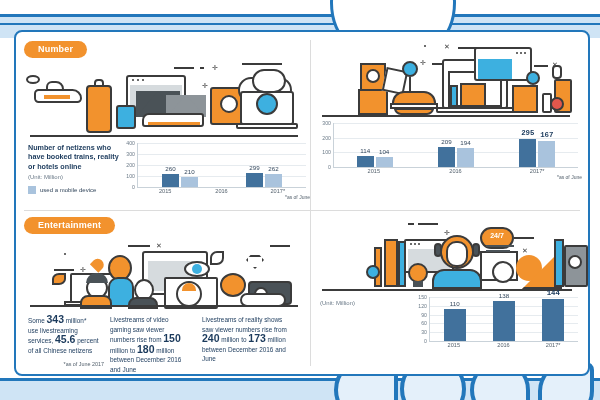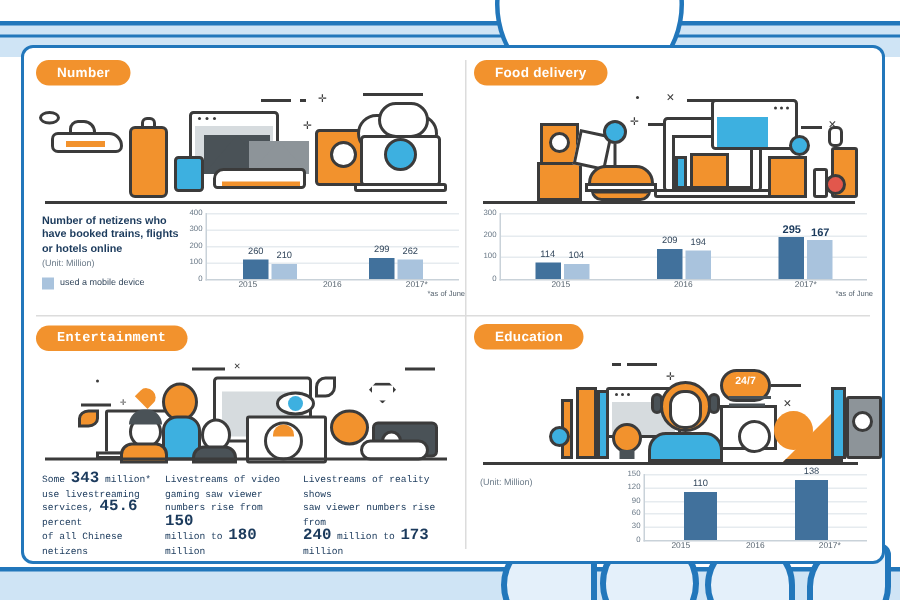--- a/index.html
+++ b/index.html
@@ -25,21 +25,21 @@
         background:#ffffff;border:2px solid #2277bb;border-radius:8px;overflow:hidden;}
   .cardinner{position:absolute;left:0;top:0;width:572px;height:342px;}
 
   .vdiv{position:absolute;left:294px;top:8px;width:1px;height:326px;background:#dcdcdc;}
   .hdiv{position:absolute;left:8px;top:178px;width:556px;height:1px;background:#dcdcdc;}
 
   
   .quad{position:absolute;}
   .q1{left:8px;top:6px;width:284px;height:170px;}
   .q2{left:300px;top:6px;width:264px;height:170px;}
-  .q3{left:8px;top:182px;width:284px;height:156px;font-family:Liberation Mono, monospace;}
+  .q3{left:8px;top:182px;width:284px;height:156px;}
   .q4{left:300px;top:182px;width:264px;height:156px;}
 
   .badge{display:inline-block;background:#f2922d;color:#ffffff;border-radius:11px;
          padding:3px 14px 4px 14px;font-size:9px;font-weight:bold;letter-spacing:.2px;}
 
   
   .illus{position:relative;width:100%;height:78px;margin-top:3px;}
   .ground{position:absolute;left:6px;bottom:2px;height:2px;background:#3b3b3b;}
 
   .shape{position:absolute;}
@@ -72,21 +72,21 @@
   .plot{position:absolute;left:17px;right:2px;top:0;height:44px;
         border-left:1px solid #c9d2d9;border-bottom:1px solid #c9d2d9;}
   .grid{position:absolute;left:0;right:0;height:1px;background:#e6ebef;}
   .groups{position:absolute;left:0;right:0;bottom:0;top:0;display:flex;}
   .grp{flex:1;display:flex;align-items:flex-end;justify-content:center;gap:2px;position:relative;}
   .bar{width:17px;position:relative;}
   .bar.d{background:#41719c;}
   .bar.l{background:#a9c3dd;}
   .bval{position:absolute;left:50%;transform:translateX(-50%);top:-9px;
         font-size:6.2px;color:#33475c;white-space:nowrap;}
-  .bval.big{font-size:7.4px;font-weight:bold;color:#1b3a5c;top:-10px;}
+  .bval.big{font-size:7.4px;font-weight:bold;color:#1b3a5c;top:-10px;font-family:Liberation Mono, monospace;}
   .xlab{position:absolute;left:17px;right:2px;top:45px;display:flex;}
   .xl{flex:1;text-align:center;font-size:5.6px;color:#55626e;}
   .asof{position:absolute;right:-2px;top:51px;font-size:5px;color:#55626e;}
 
   
   .etxt{display:flex;gap:6px;margin-top:6px;padding-left:4px;}
   .ecol{flex:1;font-size:6.4px;color:#1b3a5c;line-height:9.6px;}
   .big{font-size:10.5px;font-weight:bold;color:#1b3a5c;}
   .note{font-size:5.4px;color:#55626e;margin-top:5px;text-align:right;}
 
@@ -162,21 +162,21 @@
           <div class="shape ol wh" style="left:228px;top:8px;width:34px;height:24px;border-radius:14px;"></div>
           <div class="shape ol wh" style="left:216px;top:30px;width:54px;height:34px;border-radius:3px;"></div>
           <div class="shape ol circ" style="left:232px;top:32px;width:22px;height:22px;background:#3db0e0;"></div>
           <div class="shape ol wh" style="left:212px;top:62px;width:62px;height:6px;border-radius:2px;"></div>
 
           <div class="ground" style="width:268px;"></div>
         </div>
 
         <div class="datarow">
           <div class="caption">
-            <div class="cap-t">Number of netizens who have booked trains, flights or hotels online</div>
+            <div class="cap-t">Number of netizens who have booked trains, reality or hotels online</div>
             <div class="cap-u">(Unit: Million)</div>
             <div class="legend">
               <span class="sw"></span>
               <span class="lt">used a mobile device</span>
             </div>
           </div>
 
           <div class="chart">
             <div class="yaxis">
               <div class="ytick" style="top:0%">400</div>
@@ -213,21 +213,20 @@
               <div class="xl">2015</div>
               <div class="xl">2016</div>
               <div class="xl">2017*</div>
             </div>
             <div class="asof">*as of June</div>
           </div>
         </div>
       </div>
 
       <div class="quad q2">
-        <div class="badge">Food delivery</div>
 
         <div class="illus">
           <div class="dot" style="left:108px;top:4px;"></div>
           <div class="xmk" style="left:128px;top:2px;">✕</div>
           <div class="dash" style="left:142px;top:6px;width:44px;"></div>
           <div class="xmk" style="left:104px;top:18px;">✛</div>
           <div class="dash" style="left:116px;top:22px;width:14px;"></div>
           <div class="xmk" style="left:208px;top:20px;">✛</div>
           <div class="dash" style="left:218px;top:24px;width:14px;"></div>
           <div class="xmk" style="left:236px;top:20px;">✕</div>
@@ -389,21 +388,20 @@
             <span>Livestreams of reality shows</span><br>
             <span>saw viewer numbers rise from</span><br>
             <span class="big">240</span><span> million to </span><span class="big">173</span><span> million</span><br>
             <span>between December 2016 and</span><br>
             <span>June</span>
           </div>
         </div>
       </div>
 
       <div class="quad q4">
-        <div class="badge">Education</div>
 
         <div class="illus" style="height:76px;">
           <div class="dash" style="left:92px;top:6px;width:6px;"></div>
           <div class="dash" style="left:102px;top:6px;width:20px;"></div>
           <div class="xmk" style="left:128px;top:12px;">✛</div>
           <div class="dash" style="left:198px;top:20px;width:20px;"></div>
           <div class="xmk" style="left:206px;top:30px;">✕</div>
           <div class="dot" style="left:92px;top:24px;"></div>
 
           <div class="shape ol or" style="left:58px;top:30px;width:8px;height:40px;"></div>
@@ -469,20 +467,25 @@
                 <div class="grp">
                   <div class="bar d" style="width:22px;height:73.3%">
                     <span class="bval">110</span>
                   </div>
                 </div>
                 <div class="grp">
                   <div class="bar d" style="width:22px;height:92%">
                     <span class="bval">138</span>
                   </div>
                 </div>
+                <div class="grp">
+                  <div class="bar d" style="width:22px;height:96%">
+                    <span class="bval big">144</span>
+                  </div>
+                </div>
               </div>
             </div>
             <div class="xlab">
               <div class="xl">2015</div>
               <div class="xl">2016</div>
               <div class="xl">2017*</div>
             </div>
             <div class="asof" style="right:-34px;top:45px;">*as of June</div>
           </div>
         </div>

